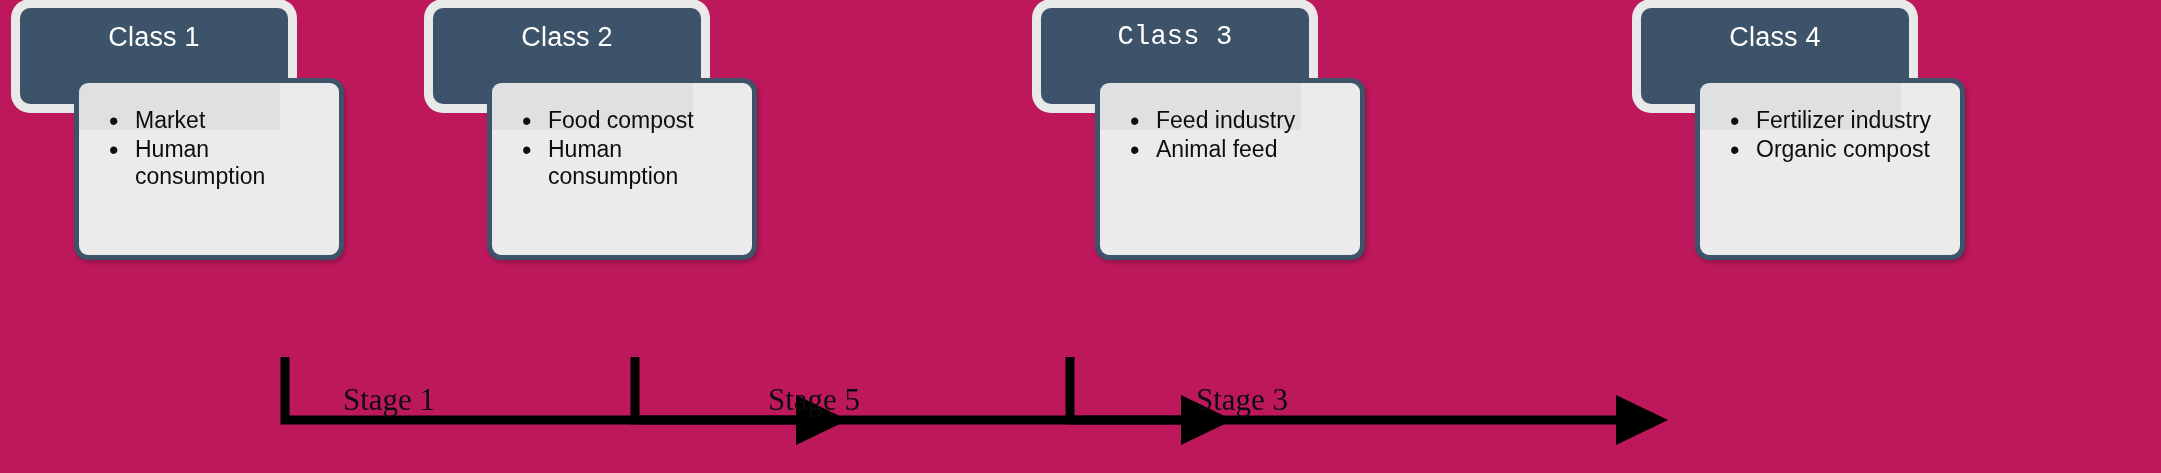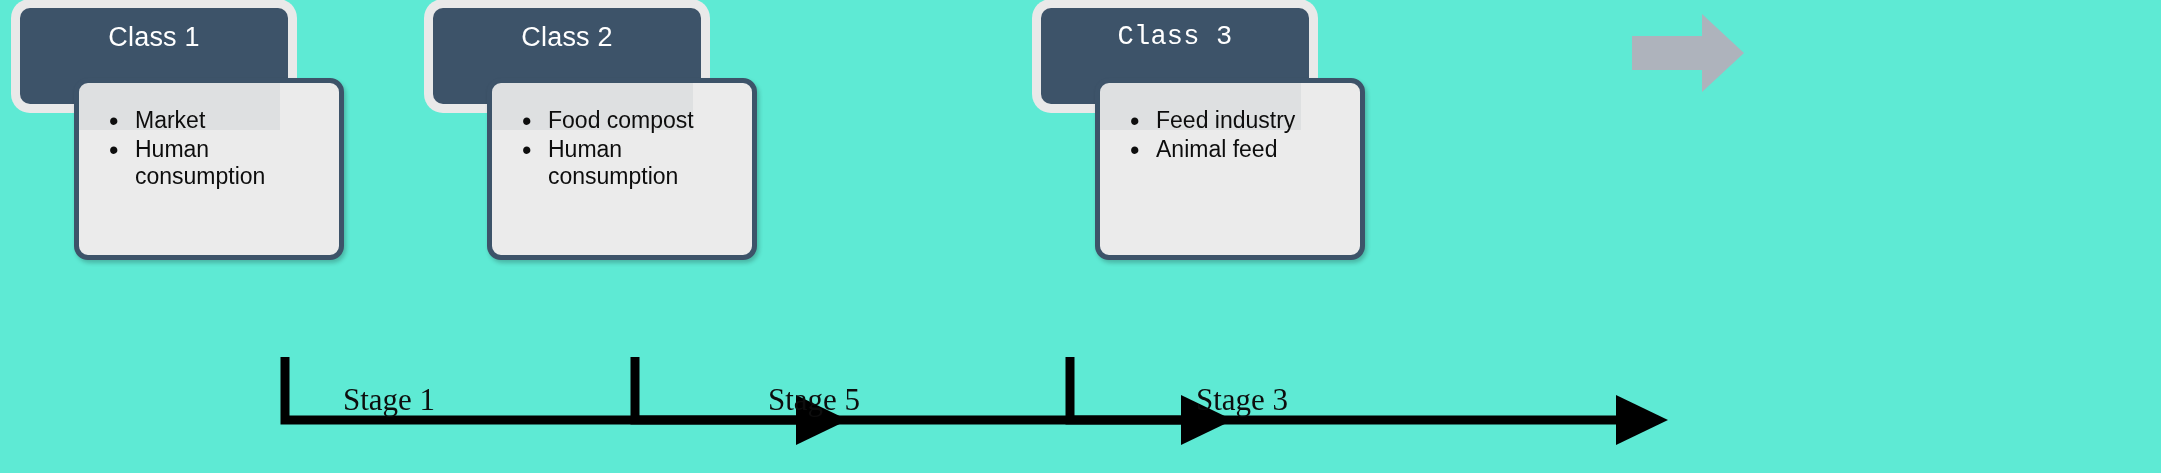--- a/index.html
+++ b/index.html
@@ -7,21 +7,21 @@
     padding: 0;
     background: #ffffff;
   }
   body {
     font-family: "Liberation Sans", sans-serif;
   }
   #stage {
     position: relative;
     width: 2161px;
     height: 473px;
-    background: #5eead4;
+    background: #be185d;
     overflow: hidden;
   }
 
   
   .group {
     position: absolute;
     top: 0;
     width: 530px;
     height: 360px;
   }
@@ -177,20 +177,29 @@
     </div>
   </div>
 
   <div class="grey-arrow" style="left:1632px;">
     <svg viewBox="0 0 112 78" preserveAspectRatio="none" aria-hidden="true">
       <polygon points="0,22 70,22 70,0 112,39 70,78 70,56 0,56" fill="#aeb3bc"></polygon>
     </svg>
   </div>
 
   <div class="group" style="left:1633px;">
+    <div class="header-card" style="left:8px;">
+      <span class="header-label">Class 4</span>
+    </div>
+    <div class="body-card">
+      <ul class="bullets">
+        <li>Fertilizer industry</li>
+        <li>Organic compost</li>
+      </ul>
+    </div>
   </div>
 
   <div class="stage-connector" style="left:280px; width:575px;">
     <svg viewBox="0 0 575 130" preserveAspectRatio="none" aria-hidden="true">
       <path d="M5,14 L5,77 L520,77" stroke="#000000" stroke-width="9" fill="none"></path>
       <polygon points="516,52 568,77 516,102" fill="#000000"></polygon>
     </svg>
   </div>
   <div class="stage-label" style="left:343px;">Stage 1</div>
 

